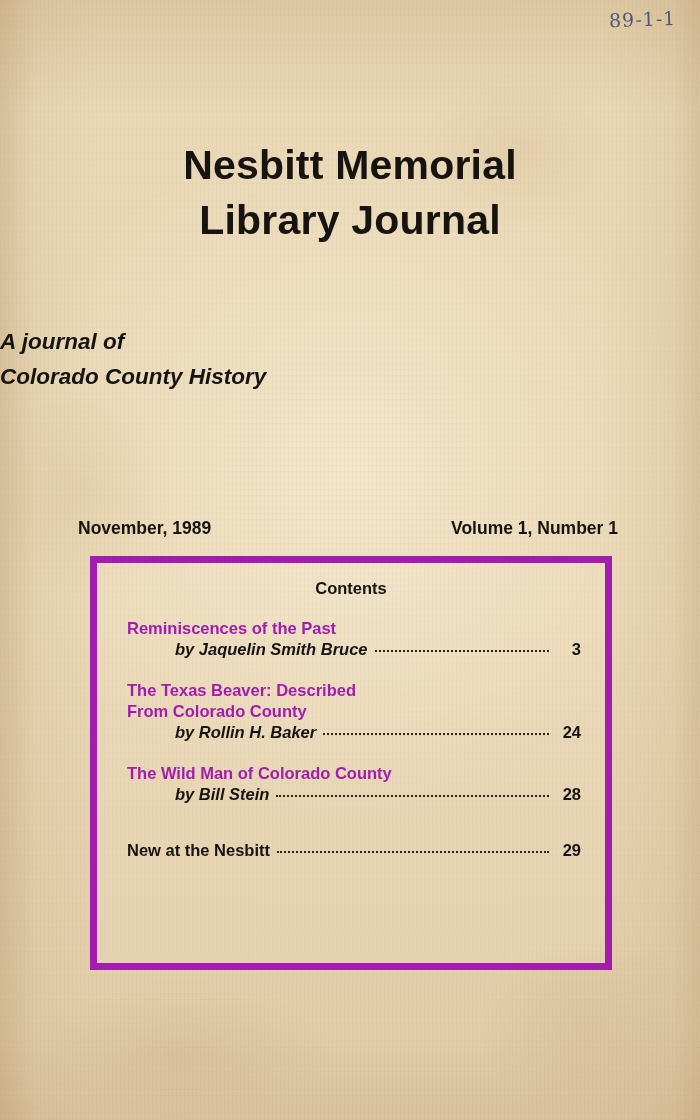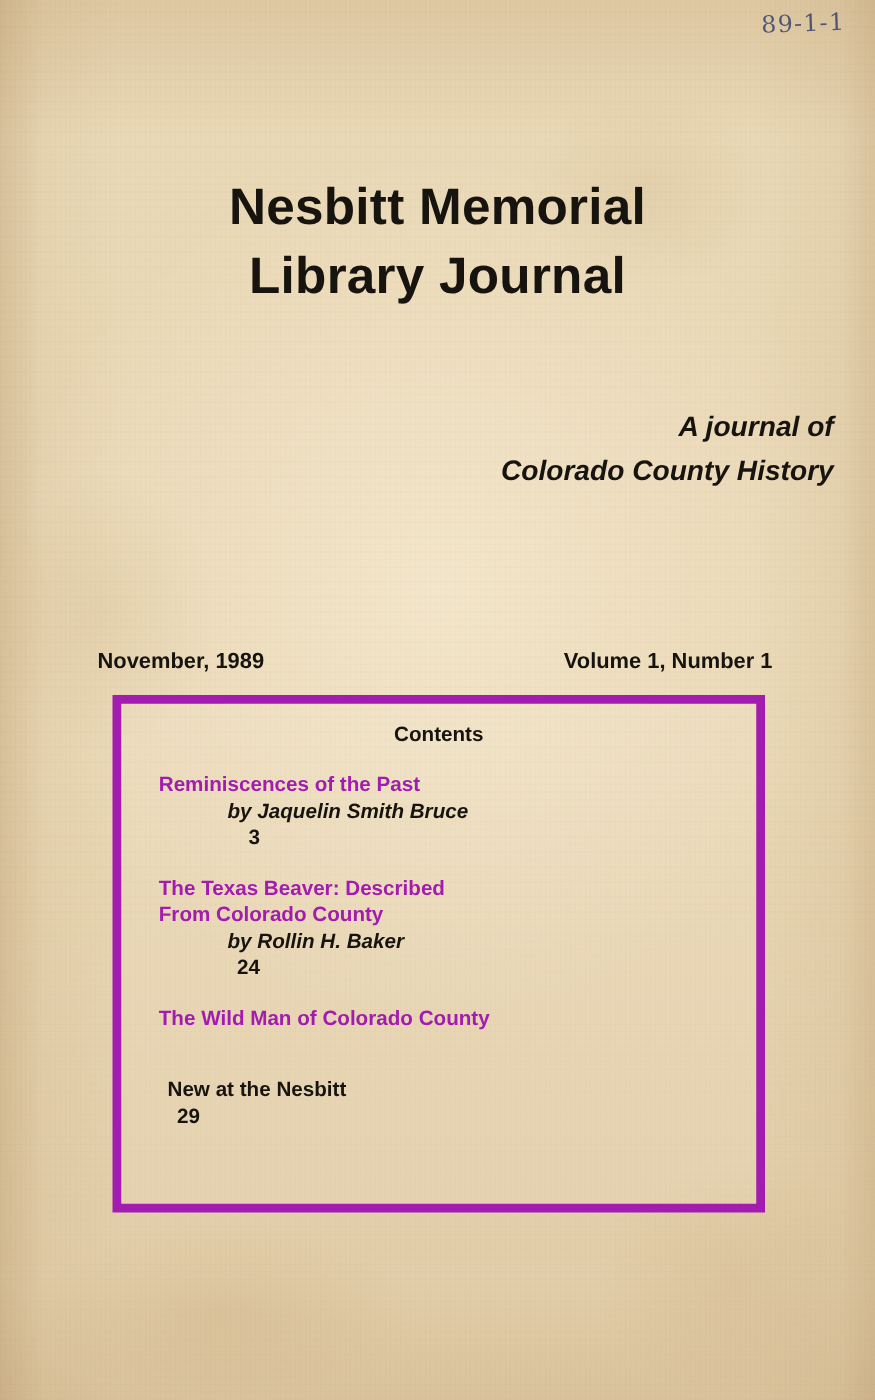--- a/index.html
+++ b/index.html
@@ -81,22 +81,21 @@
     letter-spacing: 0.2px;
     line-height: 1.33;
     color: #17140f;
   }
 
   .subtitle-block {
     position: absolute;
     top: 325px;
     left: 0;
     width: 639px;
-    text-align: right;
-    margin-left: 28px;
+    text-align: left;
   }
   .subtitle-line {
     font-size: 22.5px;
     font-weight: bold;
     font-style: italic;
     line-height: 1.55;
     color: #17140f;
   }
 
   .issue-row {
@@ -142,21 +141,20 @@
     font-size: 16.5px;
     font-weight: bold;
     line-height: 1.28;
     color: #a21caf;
   }
   .byline-row {
     display: flex;
     align-items: baseline;
     margin-left: 48px;
     margin-top: 1px;
-    flex-direction: column;
   }
   .byline {
     font-size: 16.5px;
     font-weight: bold;
     font-style: italic;
     white-space: nowrap;
     color: #17140f;
   }
   .leader {
     flex: 1;
@@ -227,20 +225,25 @@
         <div class="entry-title">From Colorado County</div>
         <div class="byline-row">
           <span class="byline">by Rollin H. Baker</span>
           <span class="leader"></span>
           <span class="page-num">24</span>
         </div>
       </div>
 
       <div class="entry">
         <div class="entry-title">The Wild Man of Colorado County</div>
+        <div class="byline-row">
+          <span class="byline">by Bill Stein</span>
+          <span class="leader"></span>
+          <span class="page-num">28</span>
+        </div>
       </div>
 
       <div class="entry flat last">
         <div class="byline-row">
           <span class="byline">New at the Nesbitt</span>
           <span class="leader"></span>
           <span class="page-num">29</span>
         </div>
       </div>
 

